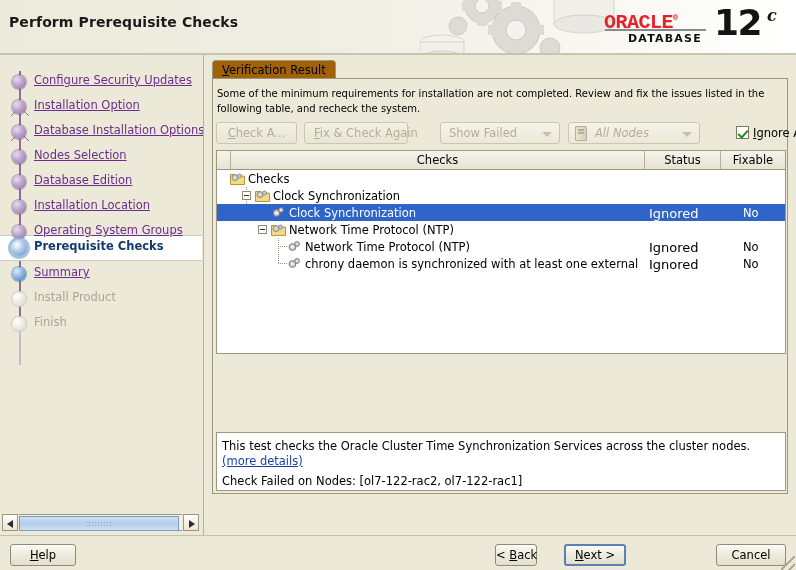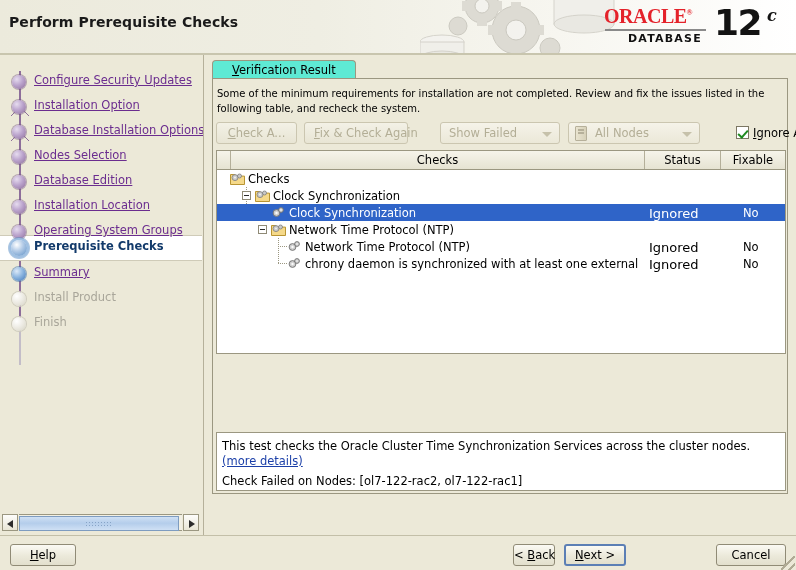--- a/index.html
+++ b/index.html
@@ -40,22 +40,22 @@
     width: 220px; height: 80px;
     opacity: 0.95;
   }
   #oracle-logo {
     position: absolute;
     right: 12px; top: 4px;
     width: 180px; height: 46px;
   }
   .orc-word {
     position: absolute;
-    left: 0; top: 1px;
-    font-family: Liberation Serif, serif;
+    left: 0; top: 7px;
+    font-family: Liberation Mono, monospace;
     font-size: 20px;
     font-weight: bold;
     color: #e4222a;
     letter-spacing: -0.5px;
   }
   .orc-reg {
     font-size: 8px;
     vertical-align: super;
   }
   .orc-rule {
@@ -253,25 +253,25 @@
   
   #tabstrip {
     position: absolute;
     left: 8px; top: 5px;
     height: 19px;
   }
   #tab-verification {
     position: relative;
     display: inline-block;
     height: 19px;
-    padding: 0 19px;
+    padding: 0 9px;
     line-height: 19px;
     font-size: 11.5px;
     color: #000;
-    background: #5eead4;
+    background: #a16207;
     border: 1px solid #9b9781;
     border-bottom: none;
     border-radius: 4px 4px 0 0;
     box-sizing: border-box;
     cursor: pointer;
     white-space: nowrap;
   }
   .mnem { text-decoration: underline; }
 
   #tabpanel {
@@ -566,21 +566,21 @@
     border: 2px solid #5c7fb5;
     line-height: 18px;
   }
   .fbtn.disabled {
     color: #b3ae96;
     border-color: #cbc6b0;
     background: linear-gradient(to bottom, #f3f1e6 0%, #e8e5d4 100%);
     cursor: default;
   }
   #btn-help { left: 10px; width: 66px; }
-  #btn-back { left: 495px; width: 42px; margin-left: 18px; }
+  #btn-back { left: 495px; width: 42px; }
   #btn-next { left: 564px; width: 62px; }
   #btn-install { left: 636px; width: 72px; margin-top: 44px; }
   #btn-cancel { left: 716px; width: 70px; }
 
   #grip {
     position: absolute;
     right: 1px; bottom: 1px;
     width: 14px; height: 14px;
     background-image: linear-gradient(135deg, transparent 0 44%, #b0ab95 44% 56%, transparent 56% 100%),
                       linear-gradient(135deg, transparent 0 72%, #b0ab95 72% 84%, transparent 84% 100%);
@@ -727,21 +727,21 @@
       <div id="toolbar">
         <div class="tbtn disabled" id="btn-check-again" style="left:0; width:81px;"><span class="mnem">C</span><span>heck A...</span></div>
 
         <div class="tbtn disabled" id="btn-fix-check" style="left:88px; width:104px;"><span class="mnem">F</span><span>ix &amp; Check Again</span></div>
 
         <div class="tcombo" id="combo-filter" style="left:224px; width:120px;">
           <span class="clabel">Show Failed</span>
           <span class="carrow"></span>
         </div>
 
-        <div class="tcombo" id="combo-nodes" style="left:352px; width:132px;">
+        <div class="tcombo" id="combo-nodes" style="left:352px; width:132px;font-style:italic;">
           <span id="node-icon"></span>
           <span class="clabel">All Nodes</span>
           <span class="carrow"></span>
         </div>
 
         <div id="ignore-box">
           <span id="ignore-check"></span>
           <span id="ignore-label"><span class="mnem">I</span><span>gnore A</span></span>
         </div>
       </div>

